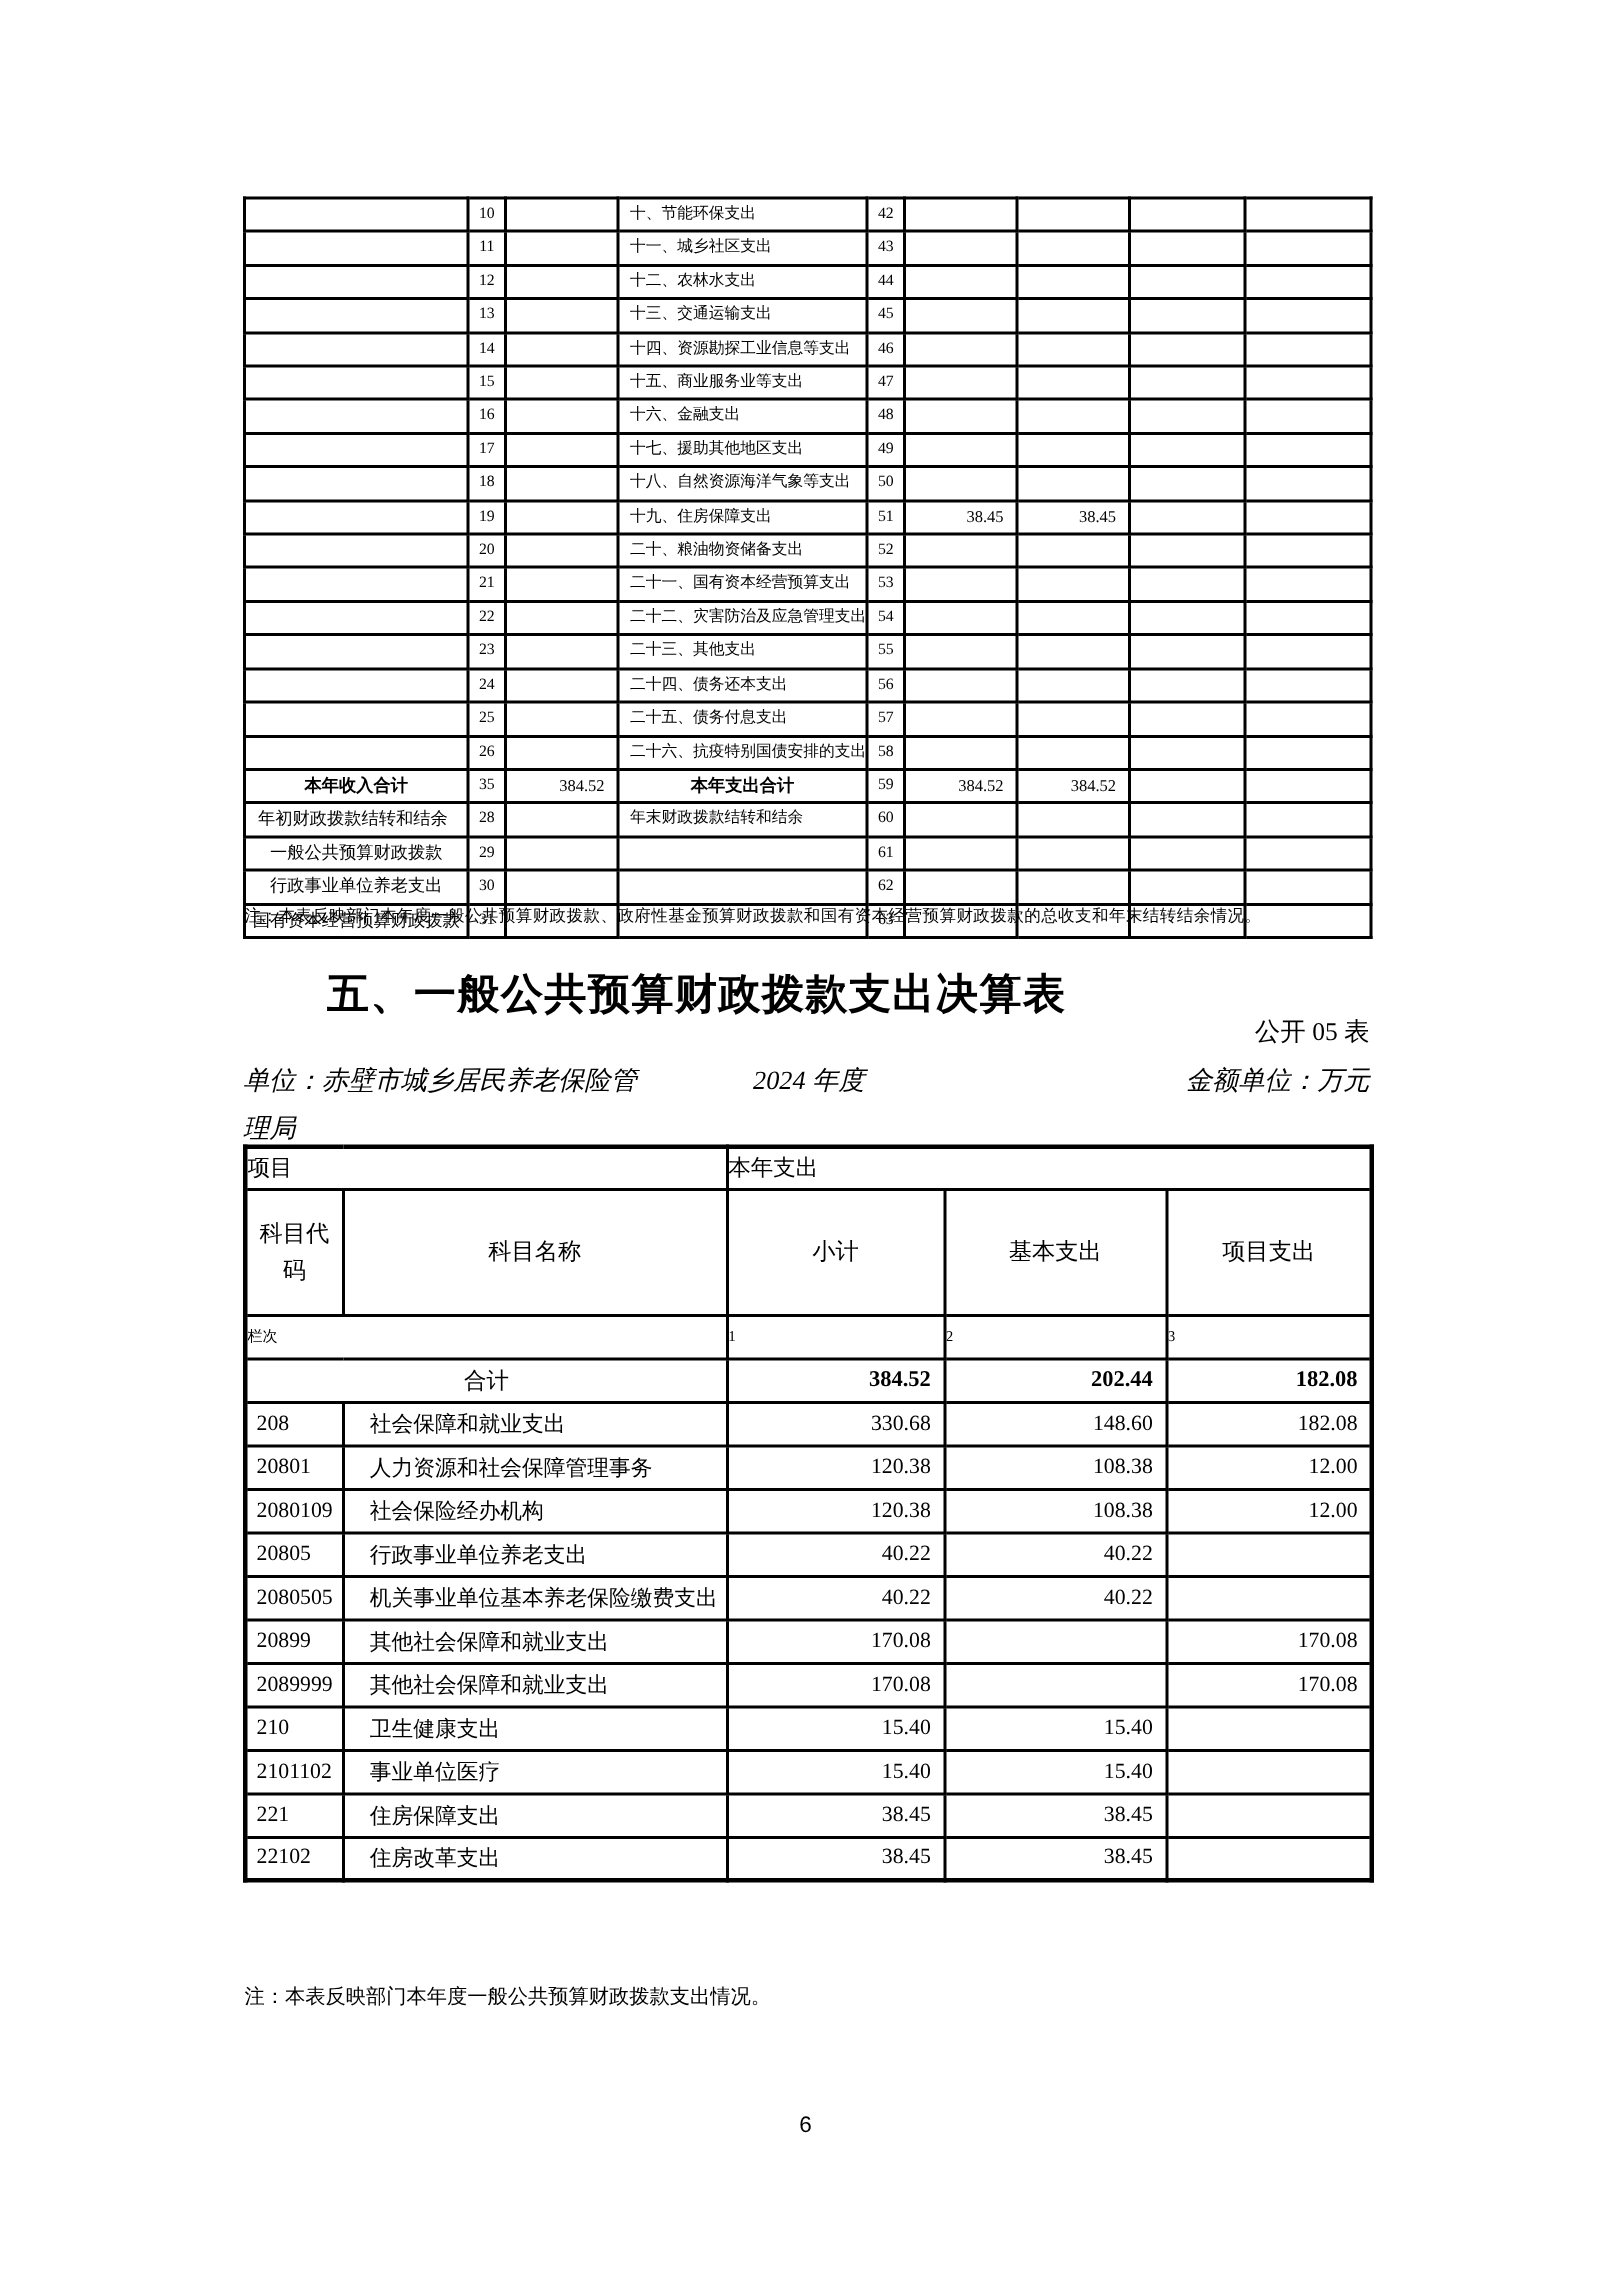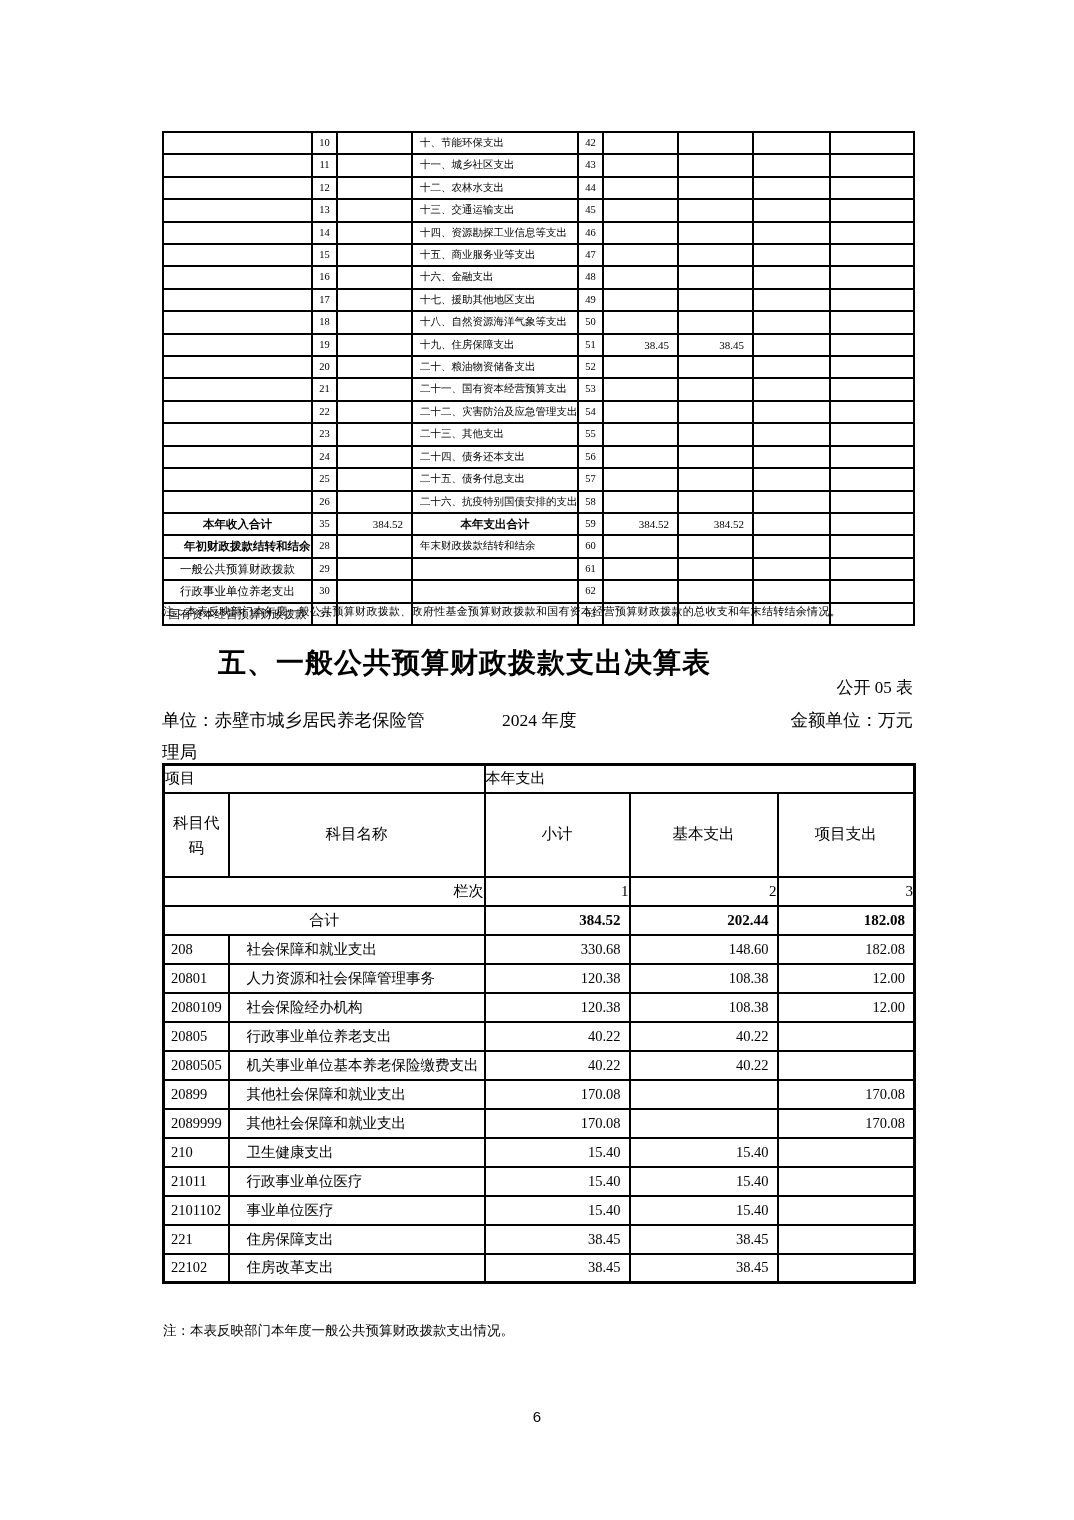--- a/index.html
+++ b/index.html
@@ -21,59 +21,59 @@
     font-size:10.5px; overflow:hidden; white-space:nowrap; padding:0;
   }
   #top-table td.t-llbl { text-align:center; font-size:11.5px; }
   #top-table td.t-num  { text-align:center;margin-top:10px; }
   #top-table td.t-val  { text-align:right; padding-right:8px; font-size:11px; }
   #top-table td.t-rlbl { text-align:left; padding-left:7px; }
   #top-tbody tr:nth-child(18) td.t-llbl, #top-tbody tr:nth-child(23) td.t-llbl,
   #top-tbody tr:nth-child(18) td.t-rlbl, #top-tbody tr:nth-child(23) td.t-rlbl {
     font-weight:bold; text-align:center; padding-left:0; font-size:11.5px;
   }
-  #top-tbody tr:nth-child(19) td.t-llbl { text-align:left; padding-left:20px;font-weight:bold; }
+  #top-tbody tr:nth-child(19) td.t-llbl { text-align:left; padding-left:8px; }
   #top-tbody tr:nth-child(19) td.t-rlbl { text-align:left; }
 
   .note1 {
     position:absolute; left:163px; top:604px; width:801px;
     font-size:11px; line-height:15px; letter-spacing:0.3px;
   }
 
   
   .section-title {
     position:absolute; left:218px; top:643px;
     font-family:"Liberation Sans","DejaVu Sans",sans-serif;
     font-weight:bold; font-size:28px; line-height:40px; letter-spacing:1px;
   }
   .table-code {
     position:absolute; left:162px; top:676px; width:751px;
     text-align:right; font-size:17px; line-height:24px;
   }
   .unit-row {
     position:absolute; left:162px; top:704px; width:751px; height:66px;
-    font-size:17.5px; line-height:32px;
+    font-size:17.5px; line-height:32px;font-style:italic;
   }
   .unit-name   { position:absolute; left:0; top:0; width:270px; }
   .fiscal-year { position:absolute; left:340px; top:0; white-space:nowrap; }
   .amount-unit { position:absolute; right:0; top:0; white-space:nowrap; }
 
   
   #main-table {
     position:absolute; left:162px; top:763px; width:751px;
     border:3px solid #000;
   }
   #main-table td {
     border:2px solid #000; overflow:hidden; white-space:nowrap;
     padding:0; font-size:14.5px; vertical-align:middle;
   }
   #main-table tr.h1 td { height:28px; text-align:left; font-size:15px; }
   #main-table tr.h2 td { height:84px; text-align:center; font-size:15.5px; }
   #main-table td.wrapcell { white-space:normal; line-height:25px; padding:0 7px; }
-  #main-table tr.lanci td { height:29px; text-align:right; font-size:15px; }
+  #main-table tr.lanci td { height:29px; text-align:left; font-size:10px; }
   #main-table tr.total td { height:29px; font-size:15px; }
   #main-table tr.total td.m-lbl { text-align:center; }
   #main-table tr.total td.m-val { font-weight:bold; }
   #main-table td.m-code { text-align:left; padding-left:6px; height:29px; }
   #main-table td.m-name { text-align:left; padding-left:17px; }
   #main-table td.m-val  { text-align:right; padding-right:8px; }
   #main-tbody tr td { height:29px; }
 
   .note2 {
     position:absolute; left:163px; top:1322px; width:751px;
@@ -475,27 +475,20 @@
         </tr>
 
         <tr>
           <td class="m-code">210</td>
           <td class="m-name">卫生健康支出</td>
           <td class="m-val">15.40</td>
           <td class="m-val">15.40</td>
           <td class="m-val"></td>
         </tr>
 
-        <tr>
-          <td class="m-code">21011</td>
-          <td class="m-name">行政事业单位医疗</td>
-          <td class="m-val">15.40</td>
-          <td class="m-val">15.40</td>
-          <td class="m-val"></td>
-        </tr>
 
         <tr>
           <td class="m-code">2101102</td>
           <td class="m-name">事业单位医疗</td>
           <td class="m-val">15.40</td>
           <td class="m-val">15.40</td>
           <td class="m-val"></td>
         </tr>
 
         <tr>

